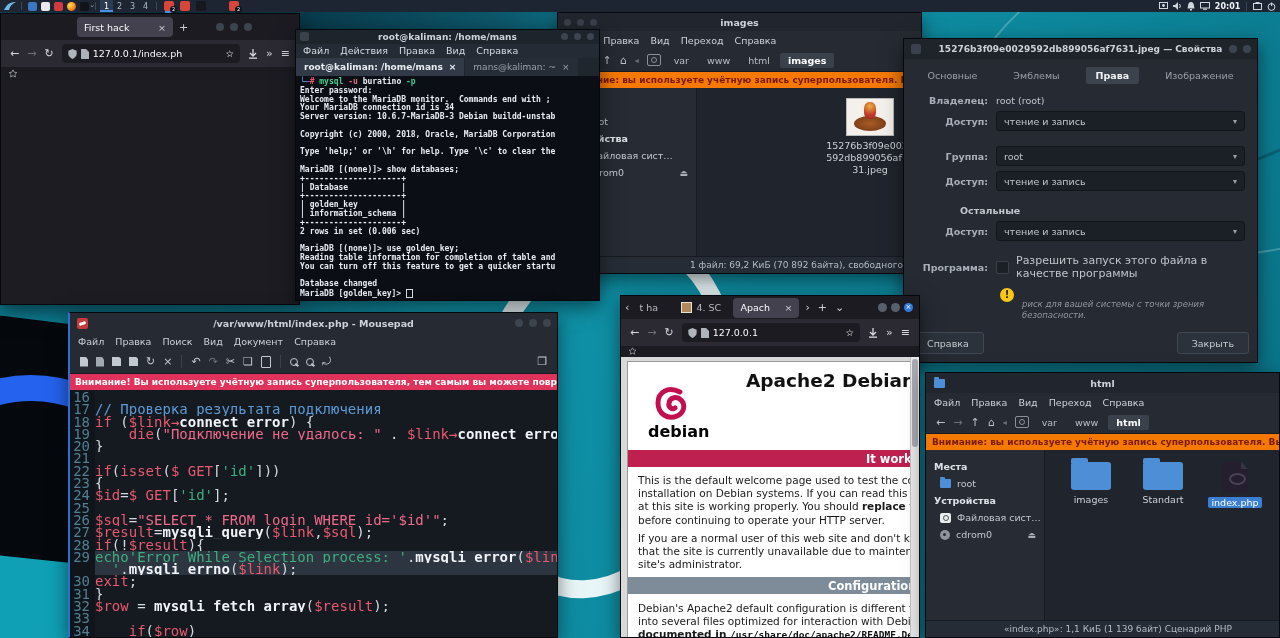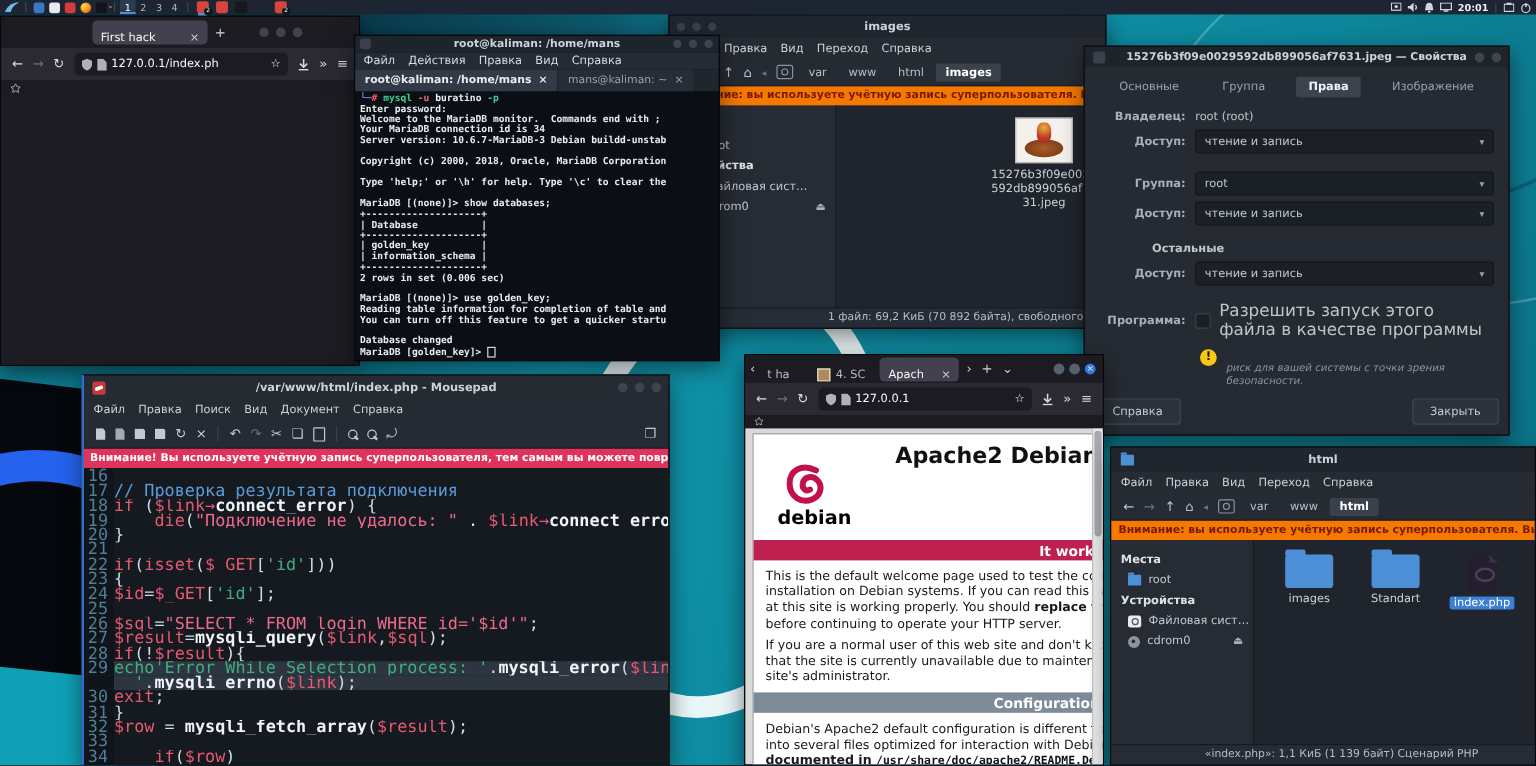--- a/index.html
+++ b/index.html
@@ -35,21 +35,21 @@
   
   .win{position:absolute;box-shadow:0 6px 18px rgba(0,0,0,.5);border:1px solid #05080c;overflow:hidden;box-sizing:border-box;}
   .circles{display:flex;gap:6px;align-items:center;}
   .circle{width:8px;height:8px;border-radius:50%;background:#3c4450;}
   .titlebar{display:flex;align-items:center;position:relative;}
   .titlebar .title{position:absolute;left:0;right:0;text-align:center;font-weight:bold;color:#ccd2da;}
 
   
   .ff-win{background:#1c1b22;}
   .ff-tabbar{height:26px;background:#1c1b22;display:flex;align-items:center;color:#cfd0d6;}
-  .ff-tab{height:20px;border-radius:4px;background:#42414d;color:#fbfbfe;display:flex;align-items:flex-end;padding:0 7px;font-size:9.5px;margin:0 2px;white-space:nowrap;overflow:hidden;}
+  .ff-tab{height:20px;border-radius:4px;background:#42414d;color:#fbfbfe;display:flex;align-items:center;padding:0 7px;font-size:9.5px;margin:0 2px;white-space:nowrap;overflow:hidden;}
   .ff-tab.inactive{background:transparent;color:#b9bac1;}
   .ff-tab .x{margin-left:7px;color:#cfd0d6;}
   .ff-plus,.ff-ctl{color:#d0d1d6;font-size:11px;margin:0 4px;}
   .ff-nav{height:27px;background:#2b2a33;display:flex;align-items:center;padding:0 5px;color:#d7d8dd;}
   .ff-nav .navbtn{margin:0 4px;font-size:11px;}
   .ff-nav .dim{color:#6e6d78;}
   .urlbar{flex:1;height:19px;background:#1c1b22;border-radius:4px;display:flex;align-items:center;padding:0 6px;margin:0 4px;color:#f9f9fa;font-size:9.5px;min-width:0;}
   .urlbar .url{flex:1;white-space:nowrap;overflow:hidden;}
   .ff-bmrow{height:13px;background:#1c1b22;display:flex;align-items:center;padding-left:7px;}
   .ff-content{background:#1d1c22;flex:1;}
@@ -442,21 +442,21 @@
     <div class="titlebar dlg-title">
       <span class="appico"></span>
       <span class="title">15276b3f09e0029592db899056af7631.jpeg — Свойства</span>
       <div class="circles">
         <span class="circle"></span>
         <span class="circle"></span>
       </div>
     </div>
     <div class="dlg-tabs">
         <span class="dlg-tab">Основные</span>
-        <span class="dlg-tab">Группа</span>
+        <span class="dlg-tab">Эмблемы</span>
         <span class="dlg-tab active">Права</span>
         <span class="dlg-tab">Изображение</span>
       </div>
     <div style="margin-top:6px;">
         <div class="prow">
           <span class="plabel">Владелец:</span>
           <span class="pvalue">root (root)</span>
         </div>
         <div class="prow">
           <span class="plabel">Доступ:</span>
@@ -484,21 +484,21 @@
           <span class="plabel">Доступ:</span>
           <span class="pselect">
             <span>чтение и запись</span>
             <span class="dd">▾</span>
           </span>
         </div>
       </div>
     <div class="prow" style="margin-top:13px;align-items:center;">
       <span class="plabel">Программа:</span>
       <span class="checkbox"></span>
-      <span class="pvalue" style="font-size:14px;">Разрешить запуск этого файла в качестве программы</span>
+      <span class="pvalue" style="font-size:11px;">Разрешить запуск этого файла в качестве программы</span>
     </div>
     <div class="pnote">
       <span class="warnico">!</span>
       <span class="ntext">
         <br>
         <span>риск для вашей системы с точки зрения безопасности.</span>
       </span>
     </div>
     <div class="dlg-btns">
       <span class="dbtn">Справка</span>

